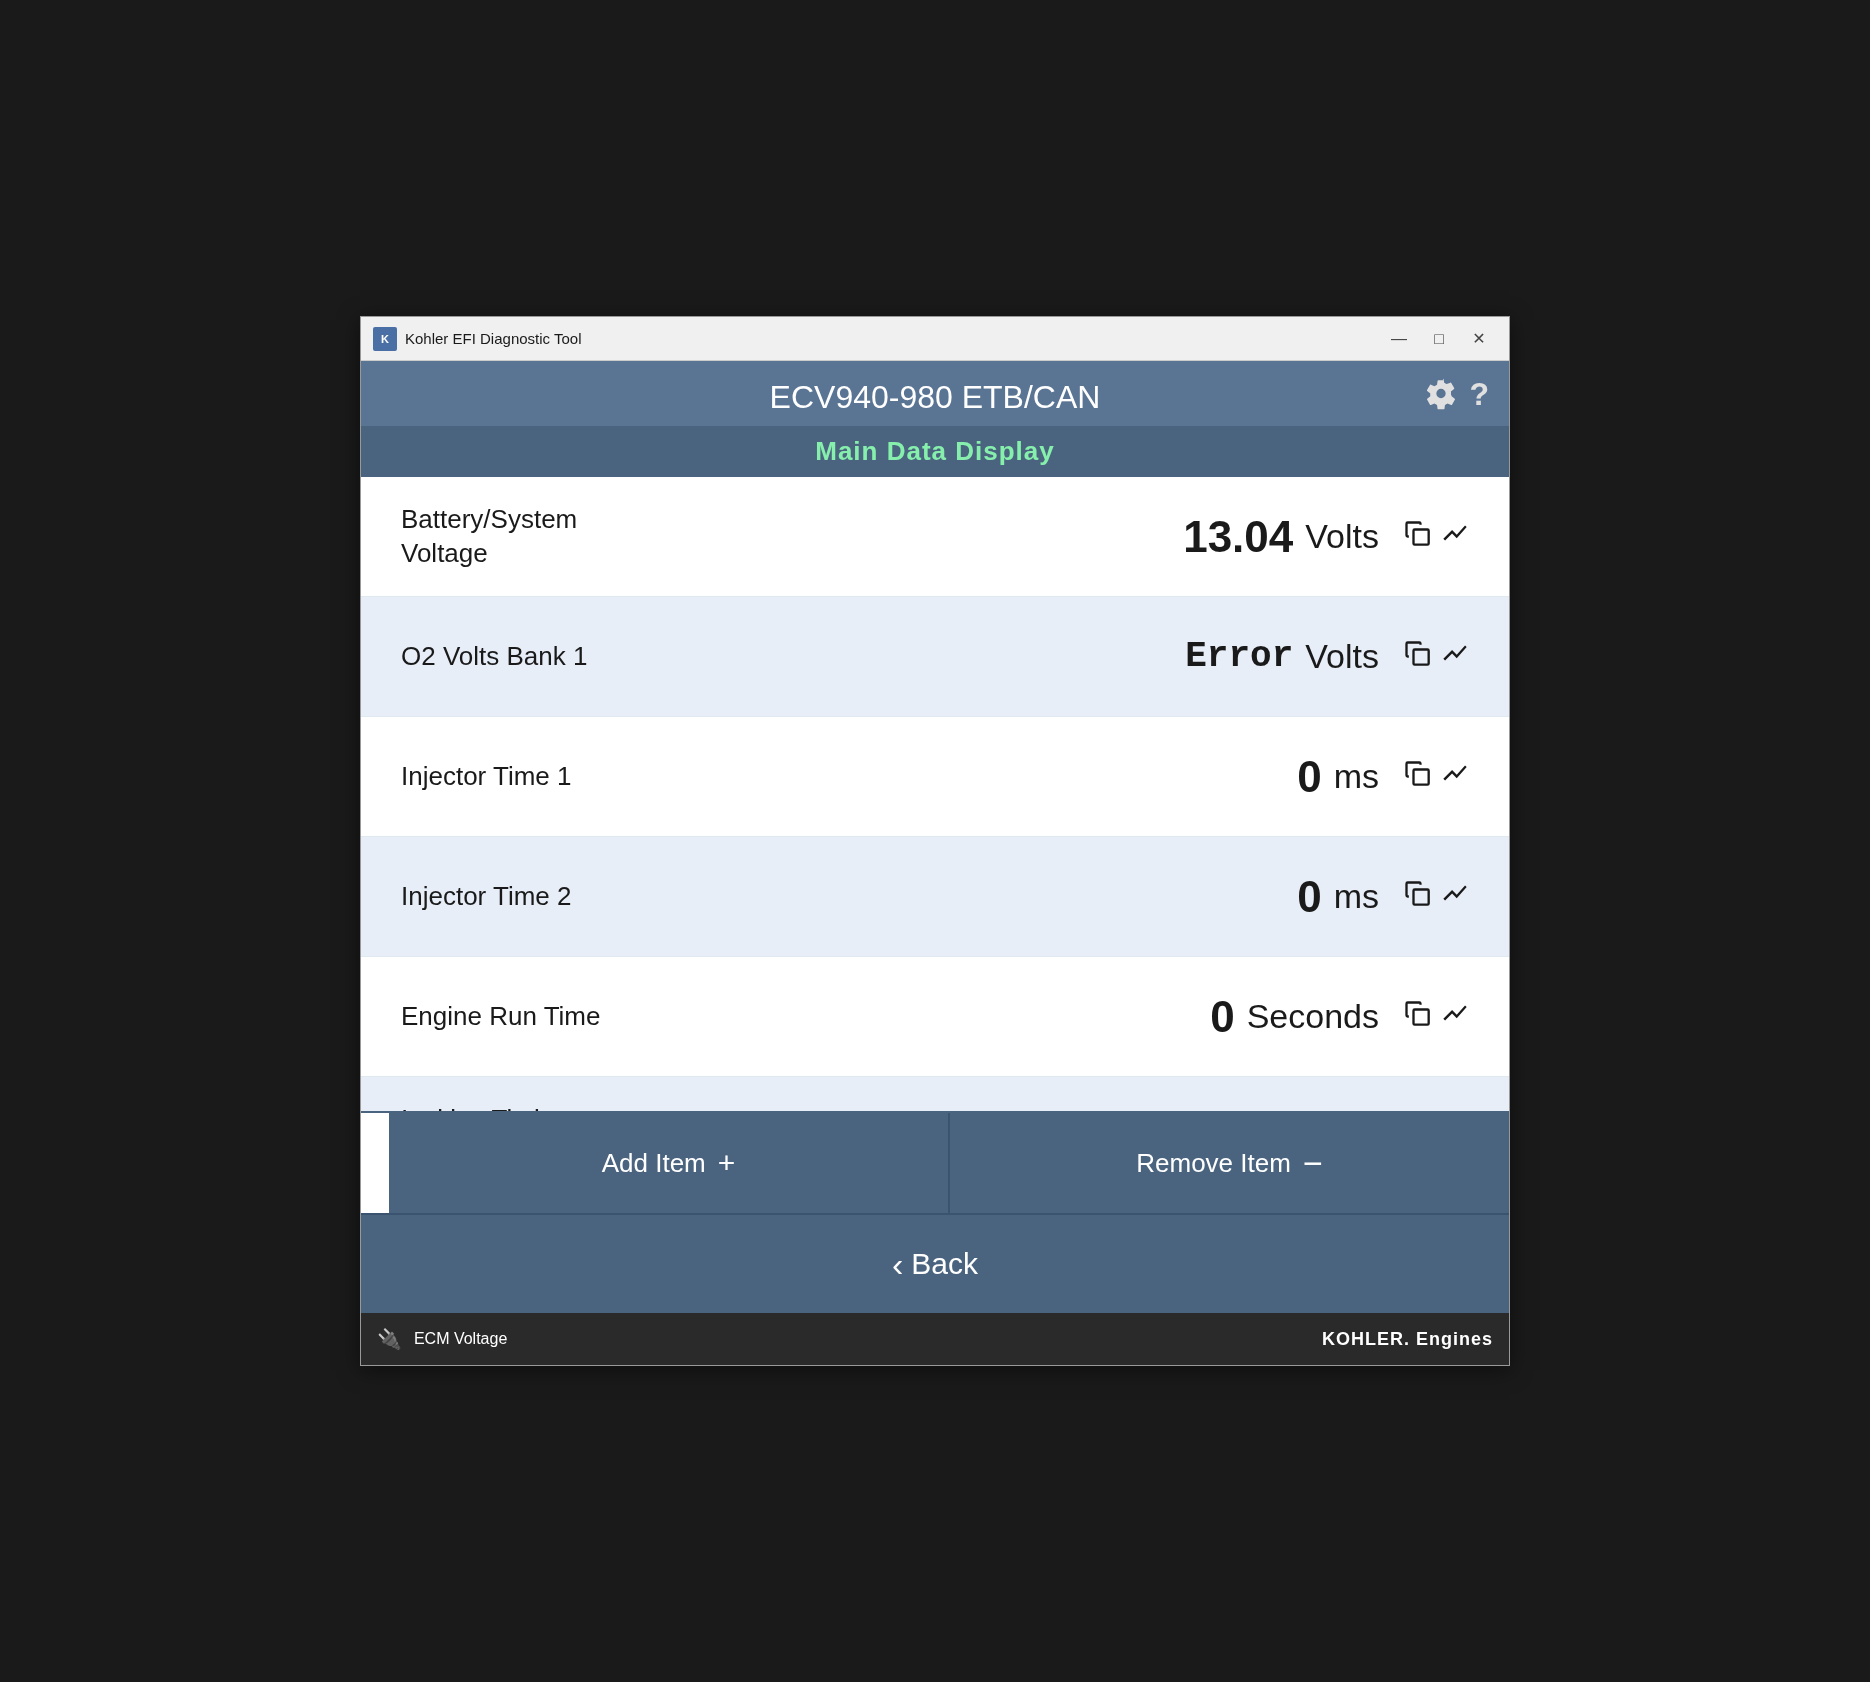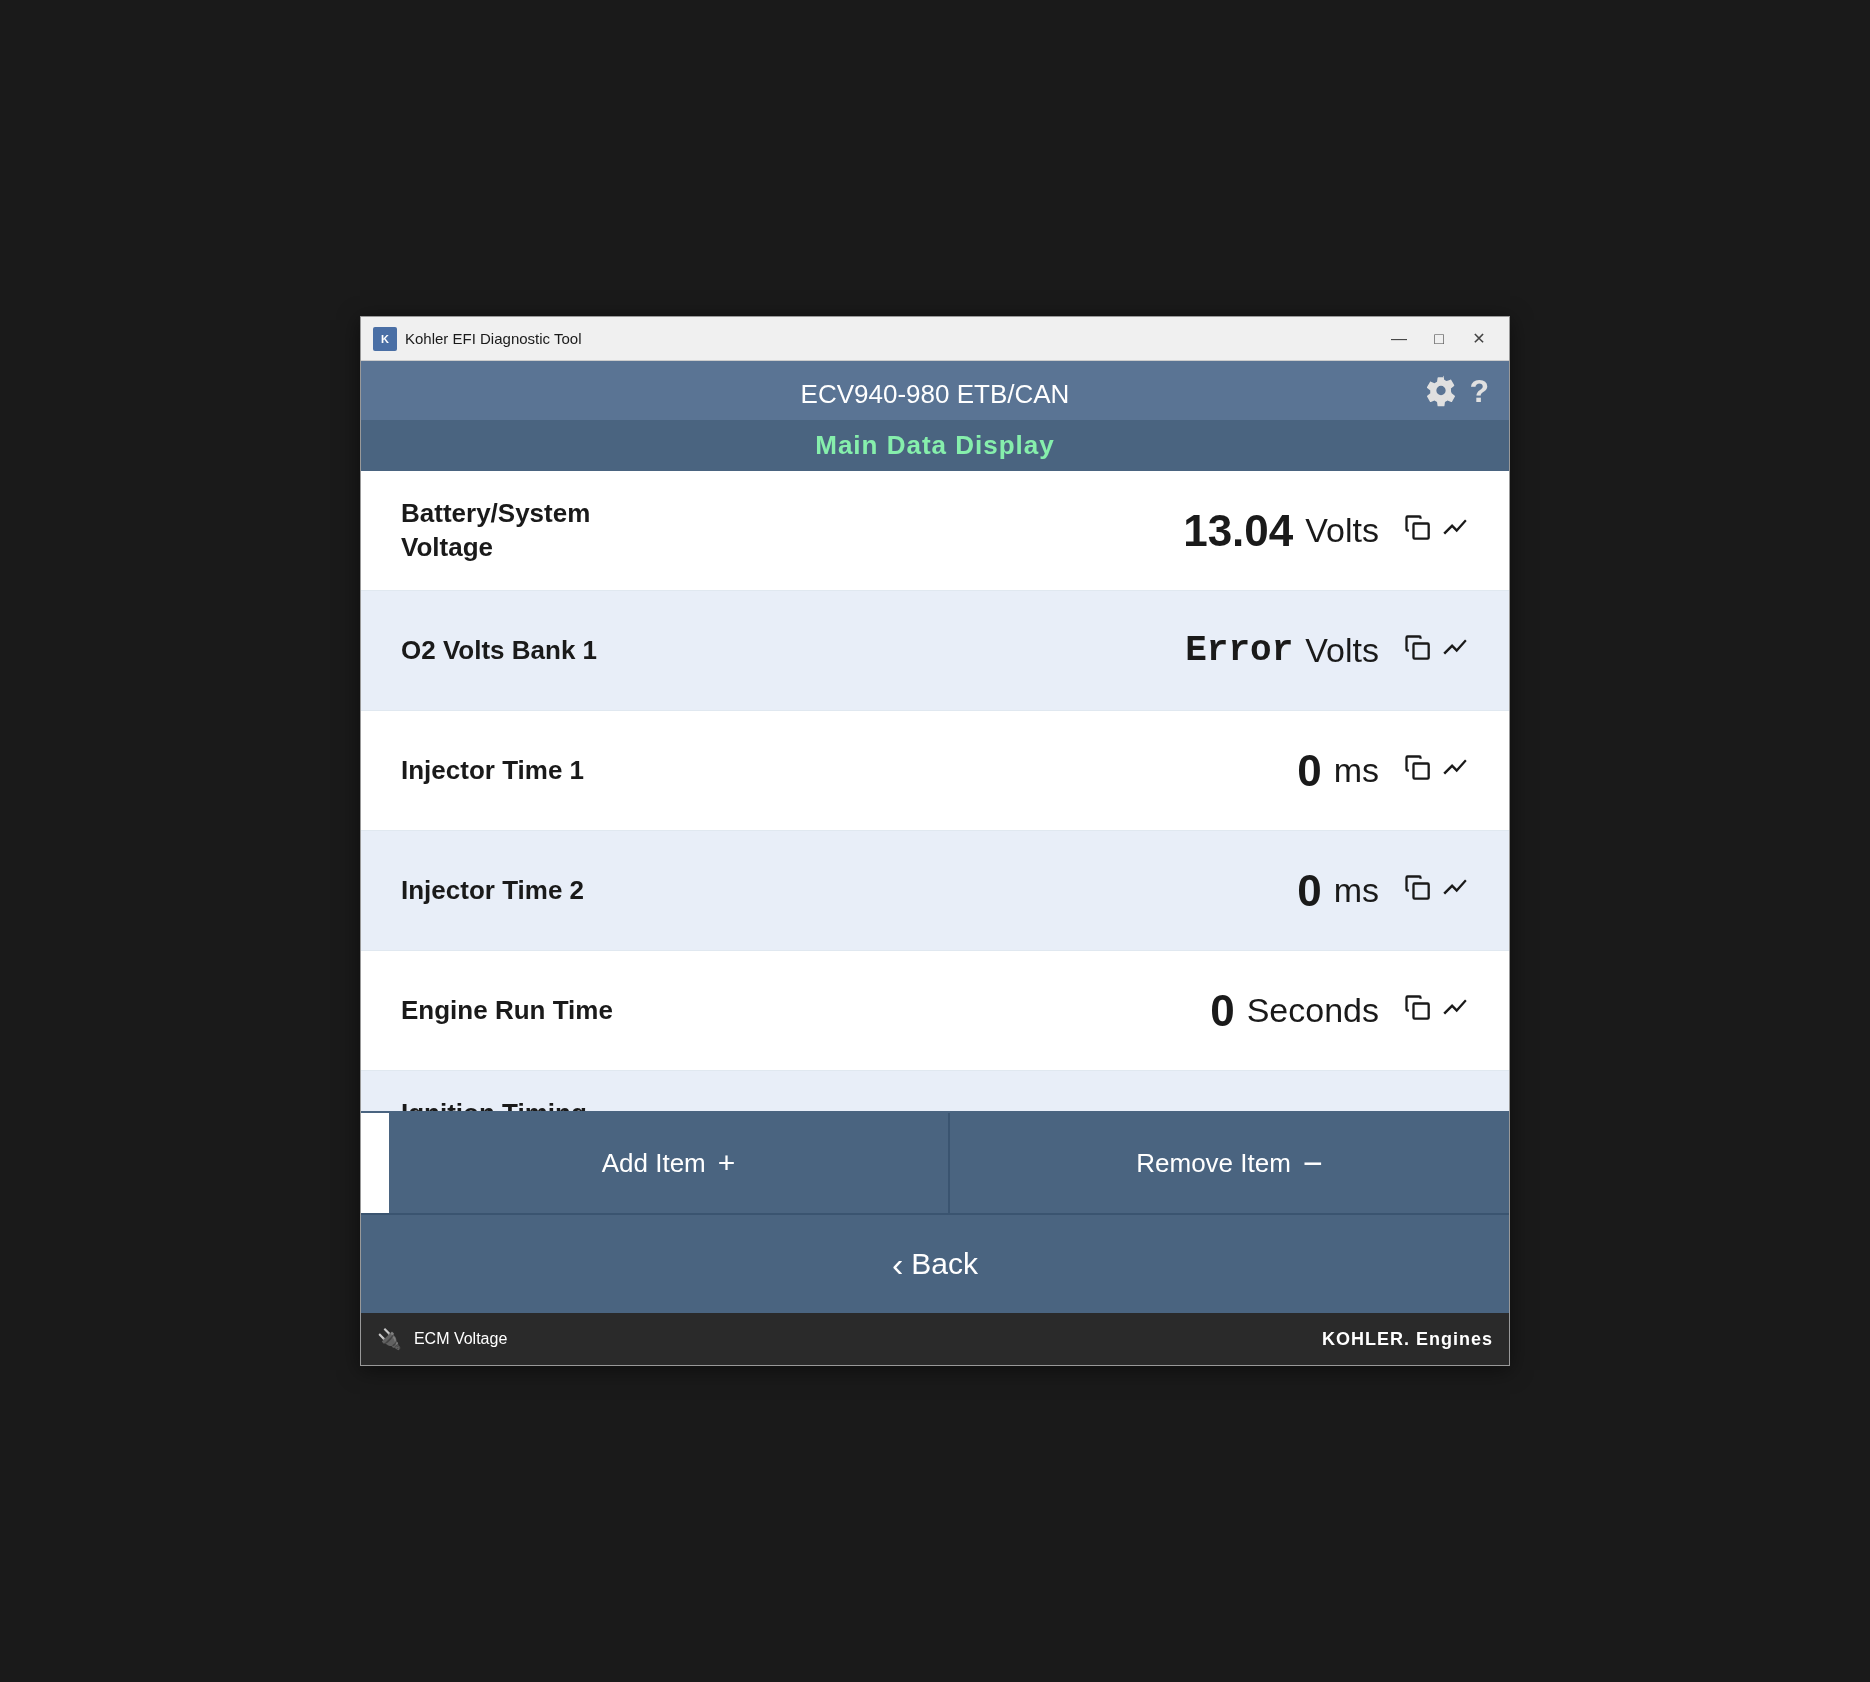--- a/index.html
+++ b/index.html
@@ -82,21 +82,21 @@
     .header-top {
       display: flex;
       align-items: center;
       justify-content: center;
       padding: 18px 20px 10px;
       position: relative;
     }
 
     .header-title {
       color: #ffffff;
-      font-size: 26px;
+      font-size: 32px;
       font-weight: 400;
       text-align: center;
     }
 
     .header-icons {
       position: absolute;
       right: 20px;
       top: 50%;
       transform: translateY(-50%);
       display: flex;
@@ -149,21 +149,20 @@
 
     .data-row:nth-child(even) {
       background: #e8eef8;
     }
 
     .data-label {
       flex: 1;
       font-size: 26px;
       color: #1a1a1a;
       line-height: 1.3;
-      font-weight: bold;
     }
 
     .data-value-group {
       display: flex;
       align-items: center;
       gap: 8px;
       min-width: 320px;
       justify-content: flex-end;
     }
 

